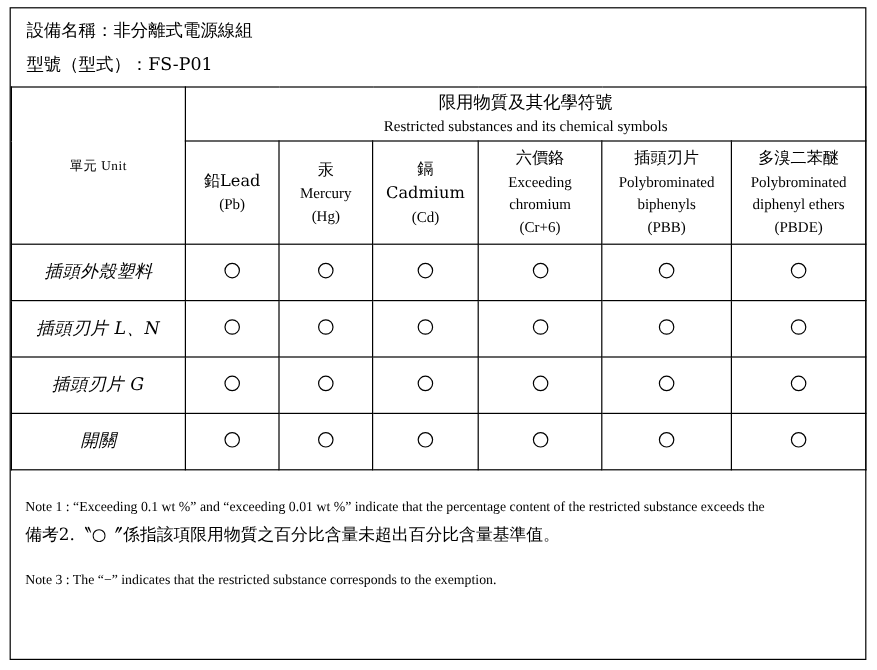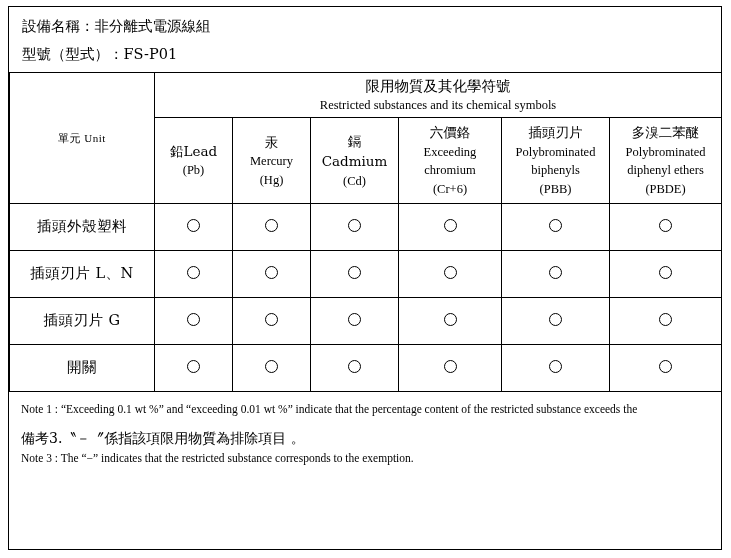--- a/index.html
+++ b/index.html
@@ -79,20 +79,21 @@
     font-size: 12.5px;
     font-family: "Liberation Serif", serif;
   }
   .row-label {
     font-family: "DejaVu Serif", "Liberation Serif", serif;
     font-size: 14.5px;
     text-align: left;
     padding-left: 12px;
     height: 38px;
     letter-spacing: 0.5px;
+    font-style: italic;
   }
   .cell-mark {
     height: 38px;
     font-size: 15px;
     font-family: "DejaVu Sans", sans-serif;
   }
   .circle {
     display: inline-block;
     width: 13px;
     height: 13px;
@@ -106,21 +107,21 @@
   .note-zh {
     font-family: "DejaVu Serif", "Liberation Serif", serif;
     font-size: 14px;
     line-height: 1.5;
     margin-top: 5px;
   }
   .note-en {
     font-family: "Liberation Serif", serif;
     font-size: 11.5px;
     line-height: 1.35;
-    margin-top: 2px;
+    margin-top: 16px;
     margin-bottom: 2px;
   }
   .note-en.indent { padding-left: 6px; }
   .spacer { height: 4px; }
 </style>
 </head>
 <body>
 
 <div class="page">
   <div class="outer-frame">
@@ -213,19 +214,19 @@
           <td class="cell-mark"><span class="circle"></span></td>
           <td class="cell-mark"><span class="circle"></span></td>
           <td class="cell-mark"><span class="circle"></span></td>
           <td class="cell-mark"><span class="circle"></span></td>
         </tr>
       </tbody>
     </table>
 
     <div class="notes">
       <div class="note-en">Note 1 : “Exceeding 0.1 wt %” and “exceeding 0.01 wt %” indicate that the percentage content of the restricted substance exceeds the</div>
+      <div class="note-zh">備考2.〝○〞係指該項限用物質之百分比含量未超出百分比含量基準值。</div>
       <div class="spacer"></div>
-      <div class="note-zh">備考3.〝－〞係指該項限用物質為排除項目 。</div>
       <div class="note-en">Note 3 : The “−” indicates that the restricted substance corresponds to the exemption.</div>
     </div>
 
   </div>
 </div>
 
 </body></html>

